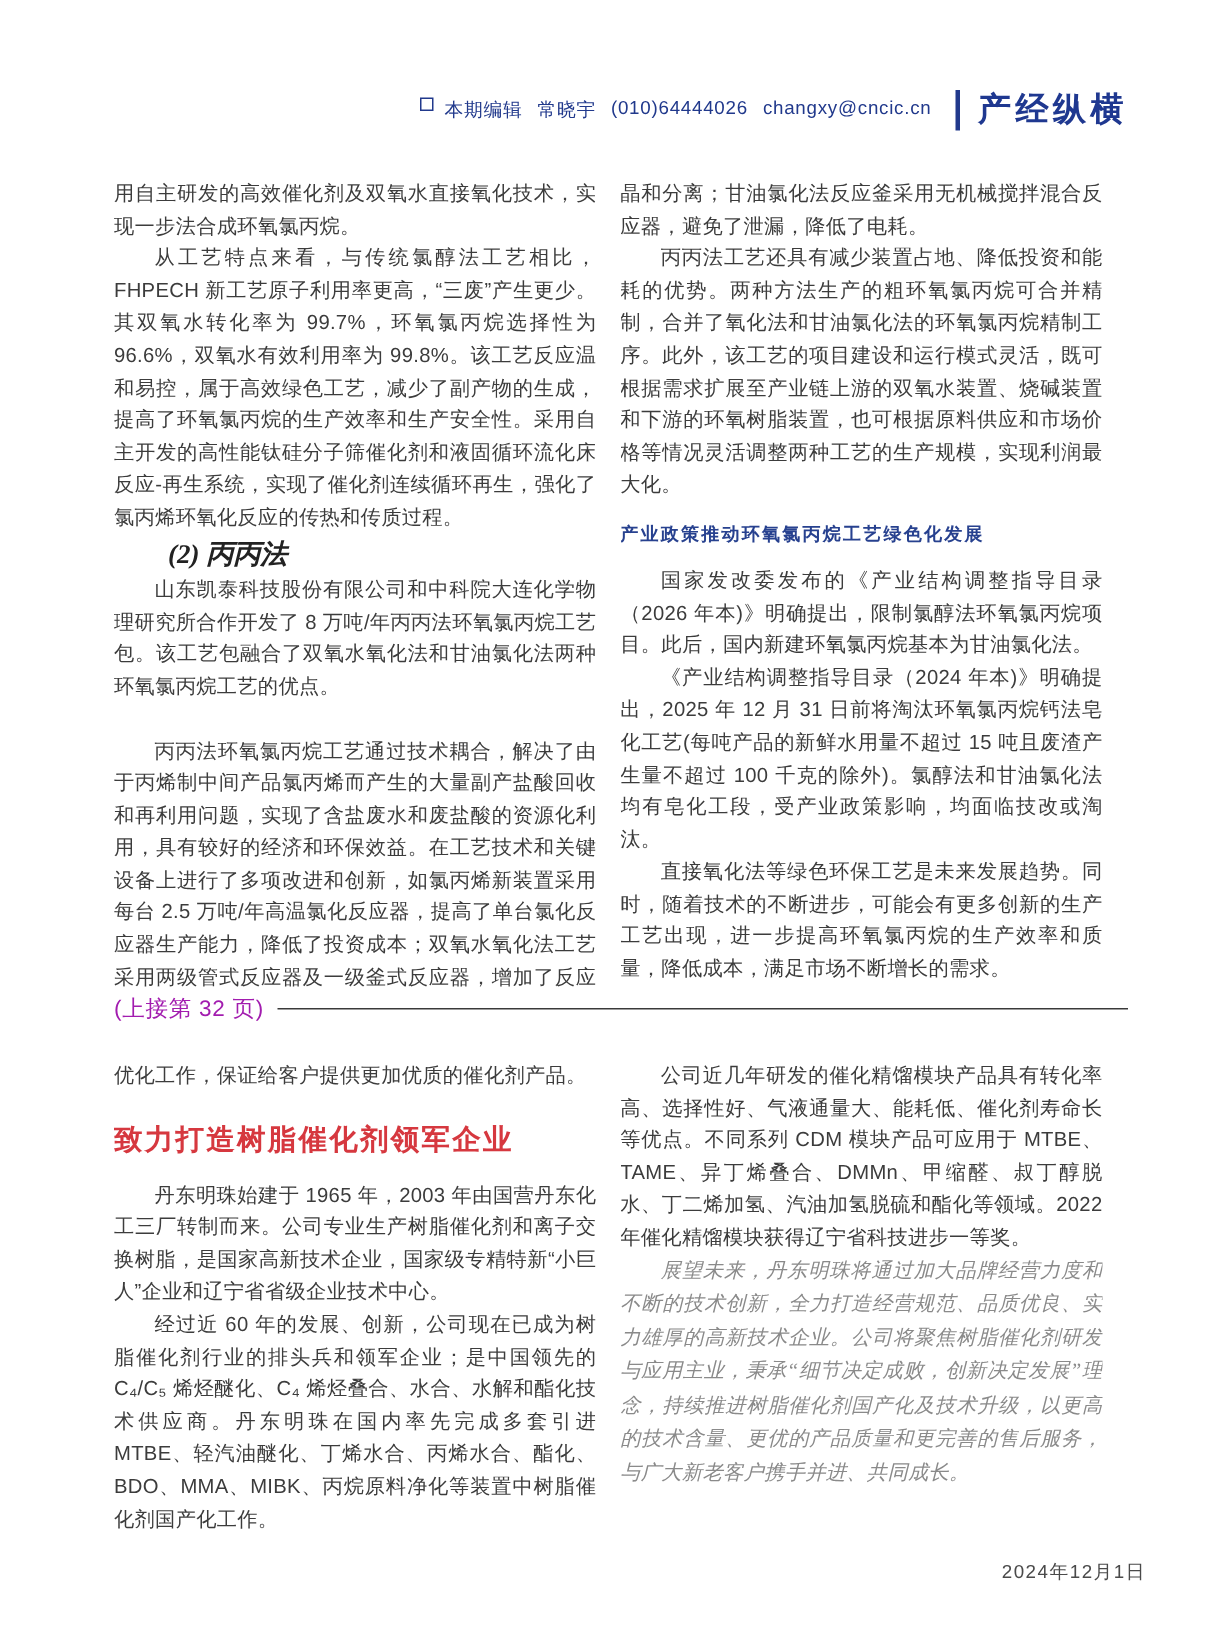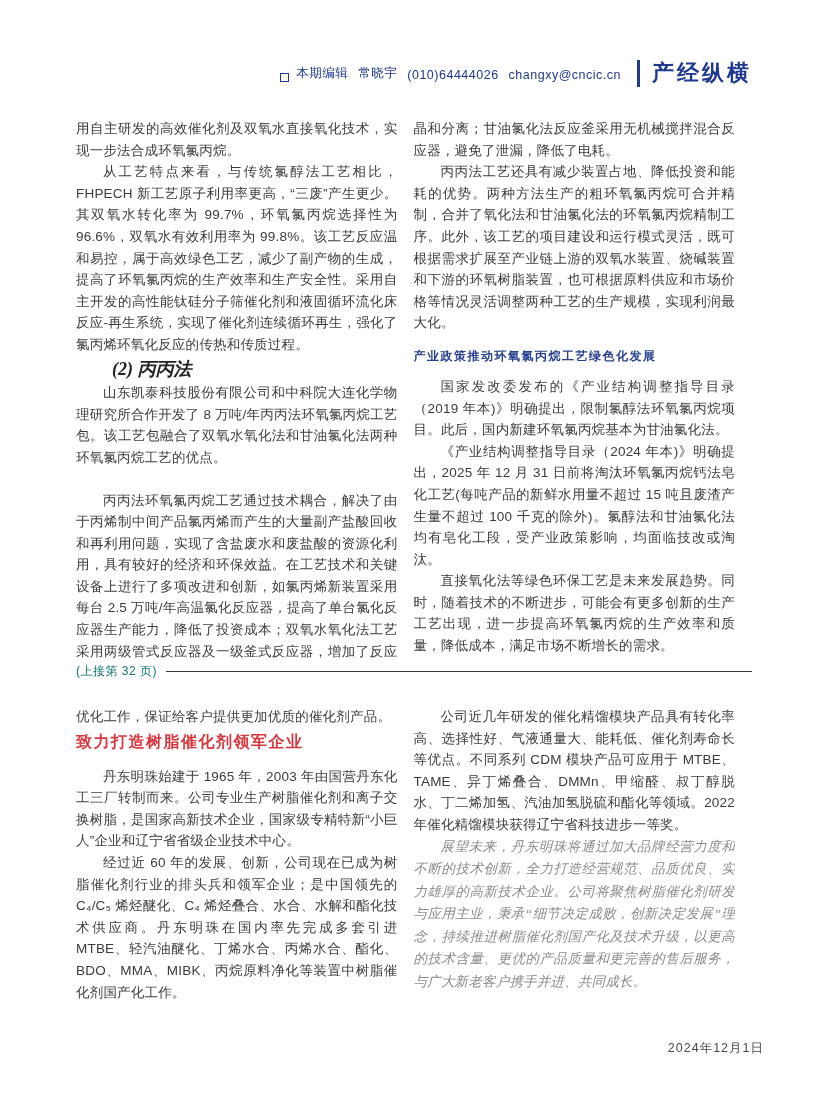--- a/index.html
+++ b/index.html
@@ -19,21 +19,21 @@
   .page-header {
     position: absolute;
     top: 58px; left: 76px; right: 64px;
     display: flex;
     justify-content: flex-end;
     align-items: center;
     color: #21398c;
   }
   .editor-line {
     display: flex;
-    align-items: flex-end;
+    align-items: flex-start;
     font-size: 12.5px;
     letter-spacing: 0.5px;
     white-space: nowrap;
   }
   .sq-icon {
     display: inline-block;
     width: 9px; height: 9px;
     border: 1.2px solid #21398c;
     margin-right: 7px;
   }
@@ -84,43 +84,43 @@
     font-family: Liberation Serif, serif;
   }
   .heading-blue {
     font-size: 12px;
     font-weight: bold;
     color: #27418f;
     letter-spacing: 1.5px;
     margin: 14px 0 11px;
   }
   .heading-red {
-    font-size: 16px;
+    font-size: 19px;
     font-weight: bold;
     color: #d6383f;
     letter-spacing: 1.5px;
-    margin: 4px 0 13px;
+    margin: 19px 0 13px;
   }
   .para.closing {
     color: #8a8a8a;
     font-style: italic;
     font-family: "Liberation Serif", "DejaVu Serif", serif;
     line-height: 22.5px;
   }
 
   
   .cont-divider {
     position: absolute;
     top: 663px; left: 76px; right: 64px;
     display: flex;
     align-items: center;
   }
   .cont-note {
-    font-size: 12px;
-    color: #0f766e;
+    font-size: 15px;
+    color: #a21caf;
     white-space: nowrap;
     letter-spacing: 0.5px;
   }
   .cont-line {
     flex: 1;
     border-top: 1.6px solid #3a3a3a;
     margin-left: 9px;
   }
 
   
@@ -168,21 +168,21 @@
     <p class="para no-indent">用自主研发的高效催化剂及双氧水直接氧化技术，实现一步法合成环氧氯丙烷。</p>
     <p class="para">从工艺特点来看，与传统氯醇法工艺相比，FHPECH 新工艺原子利用率更高，“三废”产生更少。其双氧水转化率为 99.7%，环氧氯丙烷选择性为 96.6%，双氧水有效利用率为 99.8%。该工艺反应温和易控，属于高效绿色工艺，减少了副产物的生成，提高了环氧氯丙烷的生产效率和生产安全性。采用自主开发的高性能钛硅分子筛催化剂和液固循环流化床反应-再生系统，实现了催化剂连续循环再生，强化了氯丙烯环氧化反应的传热和传质过程。</p>
     <h4 class="subhead-kai">(2) 丙丙法</h4>
     <p class="para">山东凯泰科技股份有限公司和中科院大连化学物理研究所合作开发了 8 万吨/年丙丙法环氧氯丙烷工艺包。该工艺包融合了双氧水氧化法和甘油氯化法两种环氧氯丙烷工艺的优点。</p>
     <p class="para spaced">丙丙法环氧氯丙烷工艺通过技术耦合，解决了由于丙烯制中间产品氯丙烯而产生的大量副产盐酸回收和再利用问题，实现了含盐废水和废盐酸的资源化利用，具有较好的经济和环保效益。在工艺技术和关键设备上进行了多项改进和创新，如氯丙烯新装置采用每台 2.5 万吨/年高温氯化反应器，提高了单台氯化反应器生产能力，降低了投资成本；双氧水氧化法工艺采用两级管式反应器及一级釜式反应器，增加了反应过程的安全性，有利于催化剂的结</p>
   </div>
   <div class="col">
     <p class="para no-indent">晶和分离；甘油氯化法反应釜采用无机械搅拌混合反应器，避免了泄漏，降低了电耗。</p>
     <p class="para">丙丙法工艺还具有减少装置占地、降低投资和能耗的优势。两种方法生产的粗环氧氯丙烷可合并精制，合并了氧化法和甘油氯化法的环氧氯丙烷精制工序。此外，该工艺的项目建设和运行模式灵活，既可根据需求扩展至产业链上游的双氧水装置、烧碱装置和下游的环氧树脂装置，也可根据原料供应和市场价格等情况灵活调整两种工艺的生产规模，实现利润最大化。</p>
     <h3 class="heading-blue">产业政策推动环氧氯丙烷工艺绿色化发展</h3>
-    <p class="para">国家发改委发布的《产业结构调整指导目录（2019 年本)》明确提出，限制氯醇法环氧氯丙烷项目。此后，国内新建环氧氯丙烷基本为甘油氯化法。</p>
+    <p class="para">国家发改委发布的《产业结构调整指导目录（2026 年本)》明确提出，限制氯醇法环氧氯丙烷项目。此后，国内新建环氧氯丙烷基本为甘油氯化法。</p>
     <p class="para">《产业结构调整指导目录（2024 年本)》明确提出，2025 年 12 月 31 日前将淘汰环氧氯丙烷钙法皂化工艺(每吨产品的新鲜水用量不超过 15 吨且废渣产生量不超过 100 千克的除外)。氯醇法和甘油氯化法均有皂化工段，受产业政策影响，均面临技改或淘汰。</p>
     <p class="para">直接氧化法等绿色环保工艺是未来发展趋势。同时，随着技术的不断进步，可能会有更多创新的生产工艺出现，进一步提高环氧氯丙烷的生产效率和质量，降低成本，满足市场不断增长的需求。</p>
   </div>
 </div>
 
 <div class="cont-divider">
   <span class="cont-note">(上接第 32 页)</span>
   <span class="cont-line"></span>
 </div>
 

